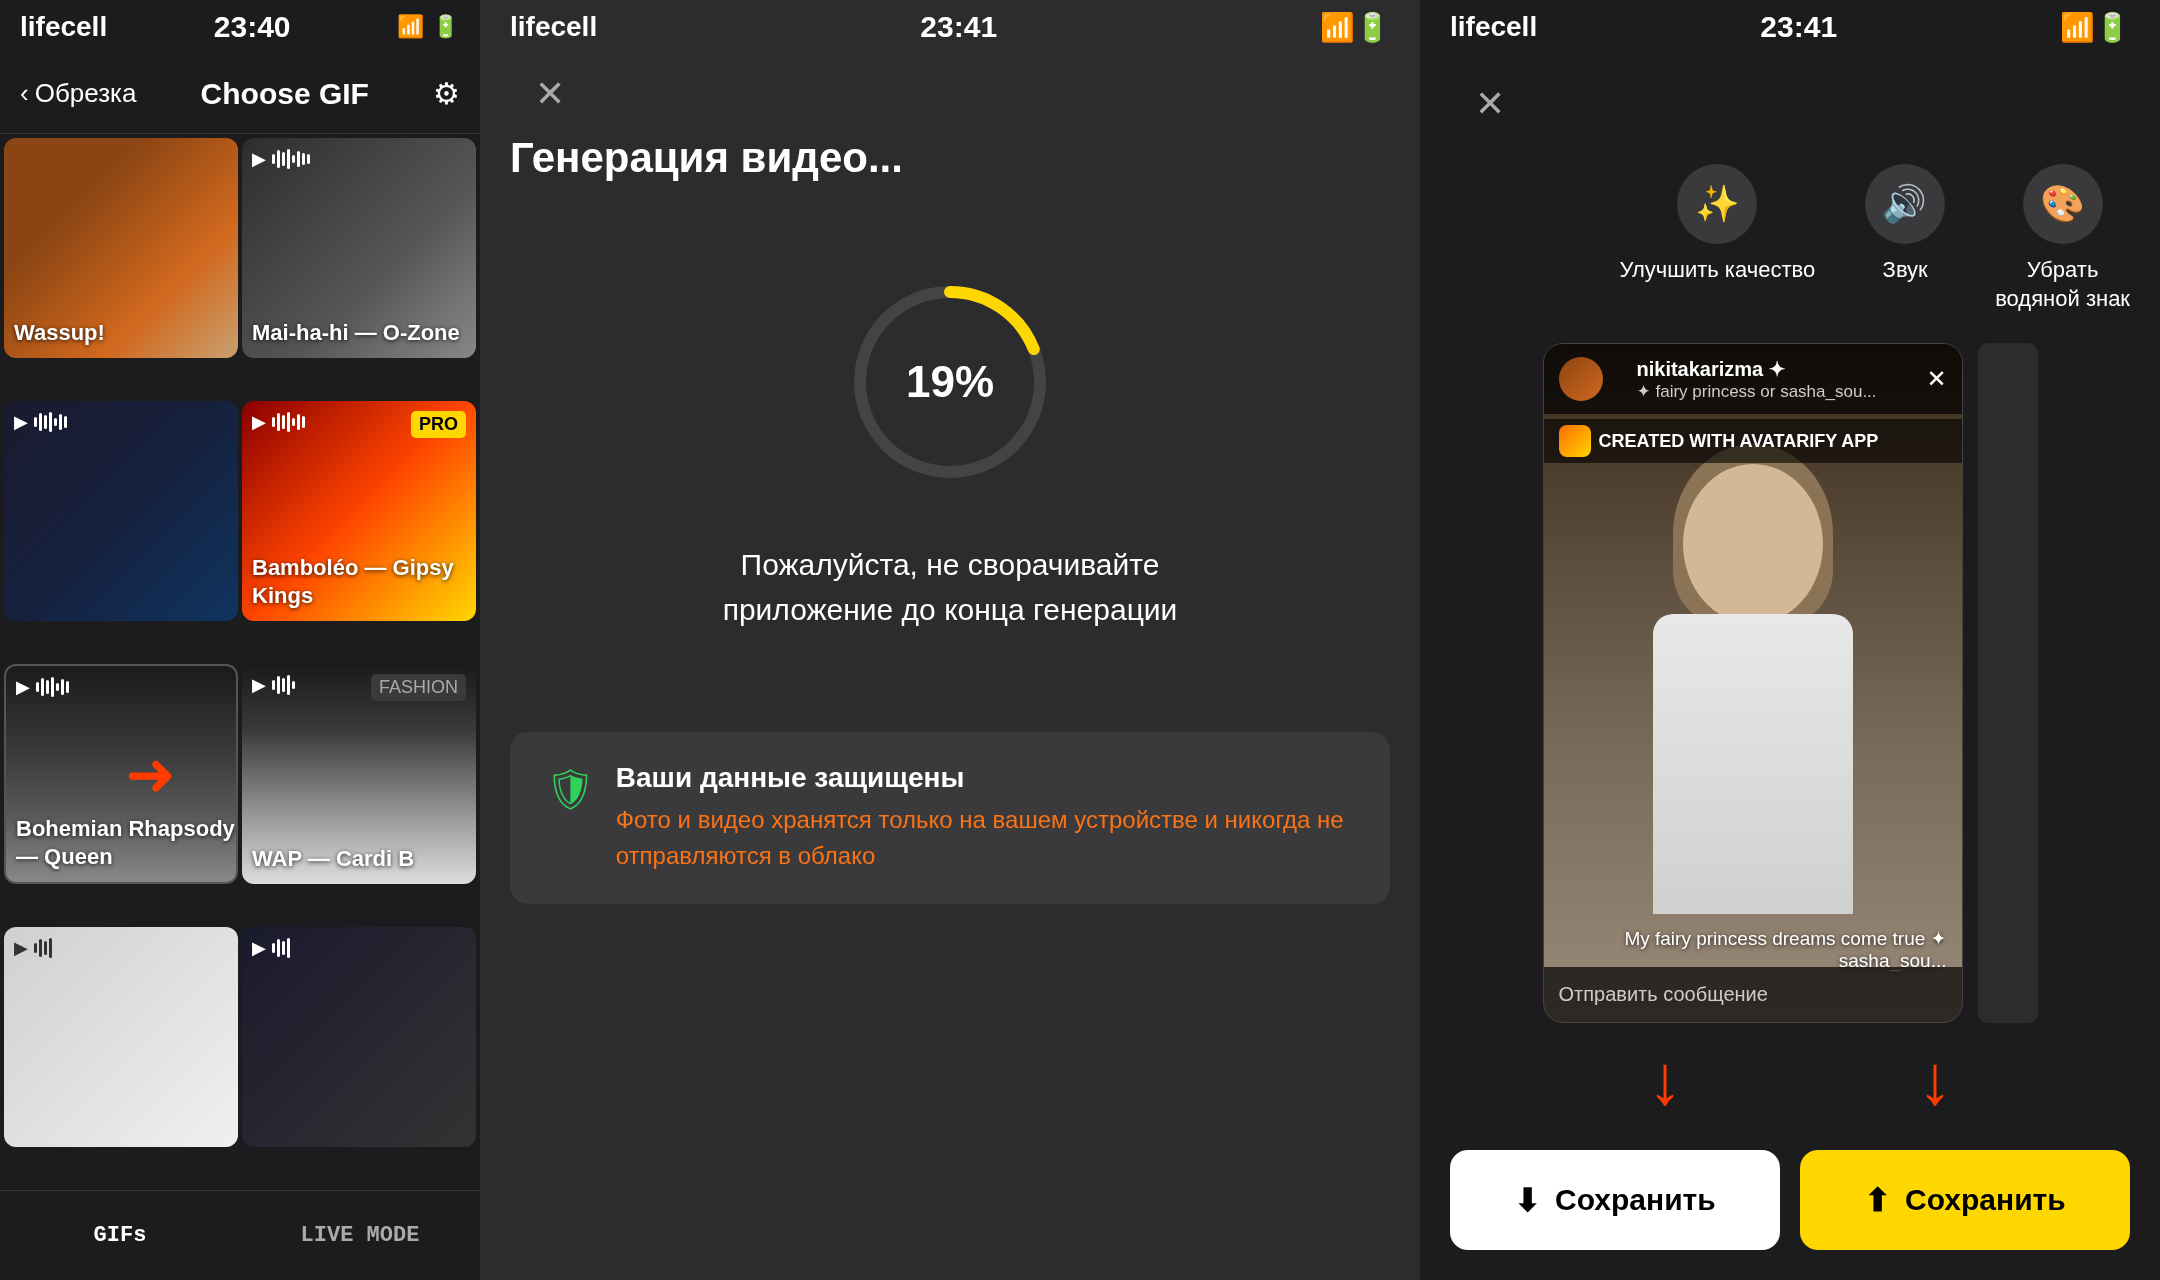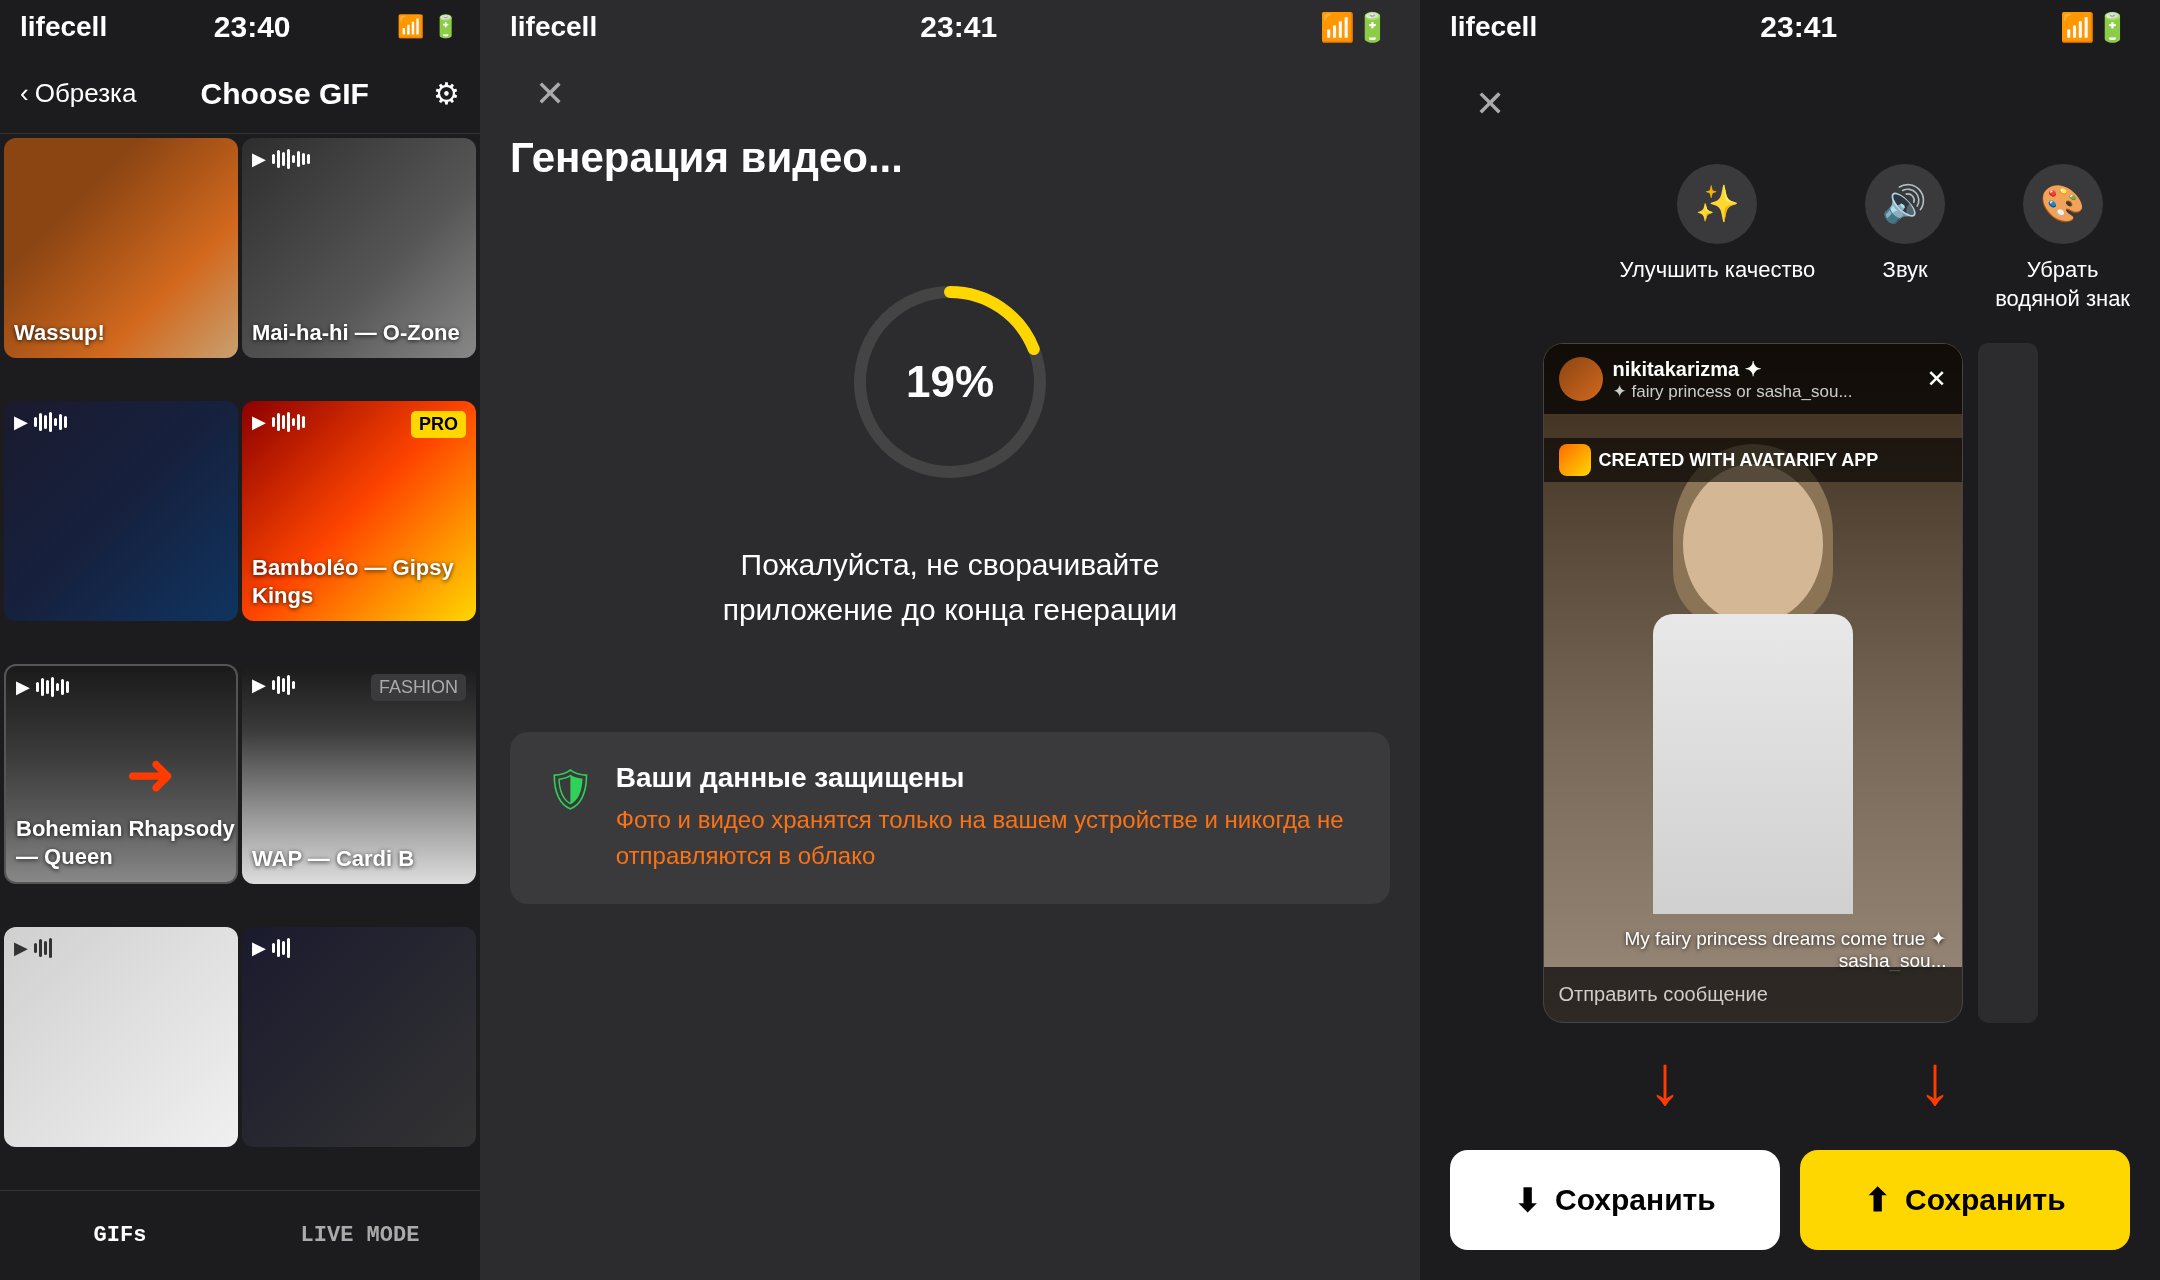--- a/index.html
+++ b/index.html
@@ -337,42 +337,41 @@
     }
 
     .avatar-small {
       width: 44px;
       height: 44px;
       border-radius: 50%;
       background: linear-gradient(135deg, #8B4513, #D2691E);
       flex-shrink: 0;
     }
 
-    .video-user-info { flex: 1; }
+    .video-user-info { flex: 1; margin-left: 24px; }
     .video-username { color: #fff; font-size: 20px; font-weight: 700; }
     .video-subtitle { color: #ccc; font-size: 17px; }
 
     .close-small {
       color: #fff;
       font-size: 24px;
       cursor: pointer;
     }
 
     .avatarify-badge {
       position: absolute;
       top: 75px;
       left: 0;
       right: 0;
       background: rgba(0,0,0,0.6);
       padding: 6px 15px;
       display: flex;
       align-items: center;
       gap: 8px;
       z-index: 2;
-      margin-top: 19px;
     }
     .avatarify-logo-small {
       width: 32px;
       height: 32px;
       border-radius: 8px;
       background: linear-gradient(135deg, #FF6B00, #FFD700);
     }
     .avatarify-text { color: #fff; font-size: 18px; font-weight: 600; }
 
     .video-body {

